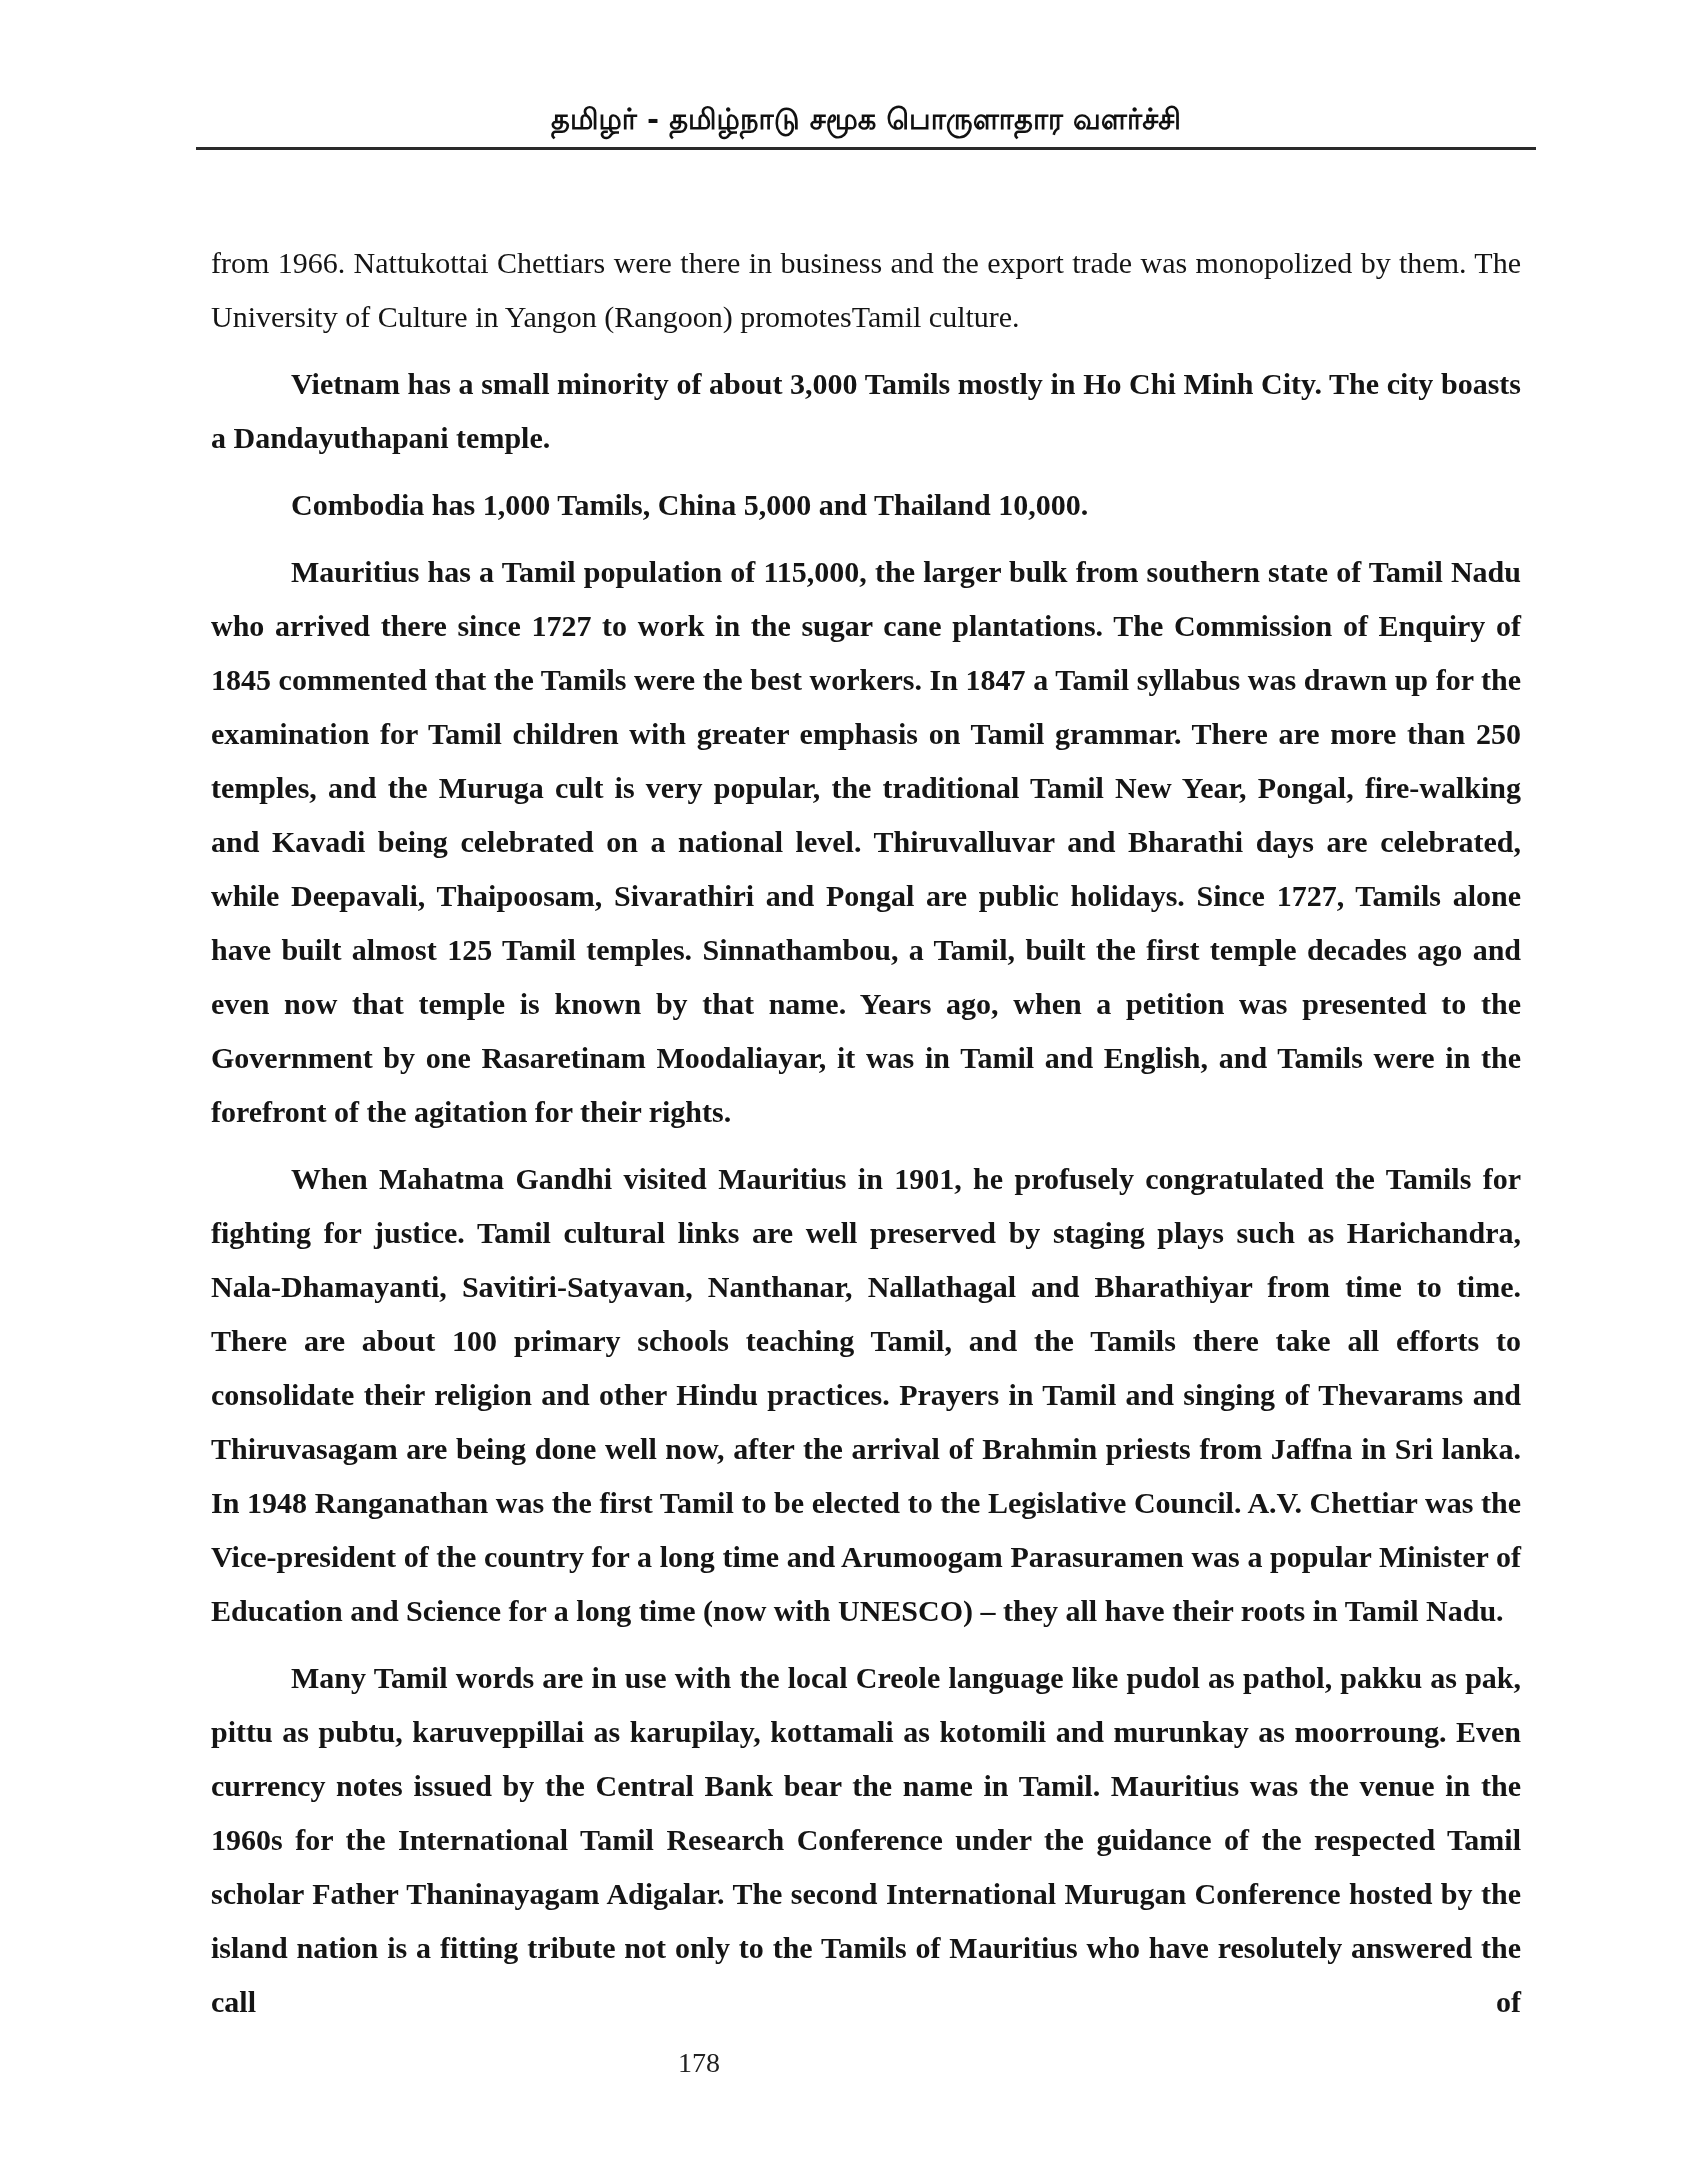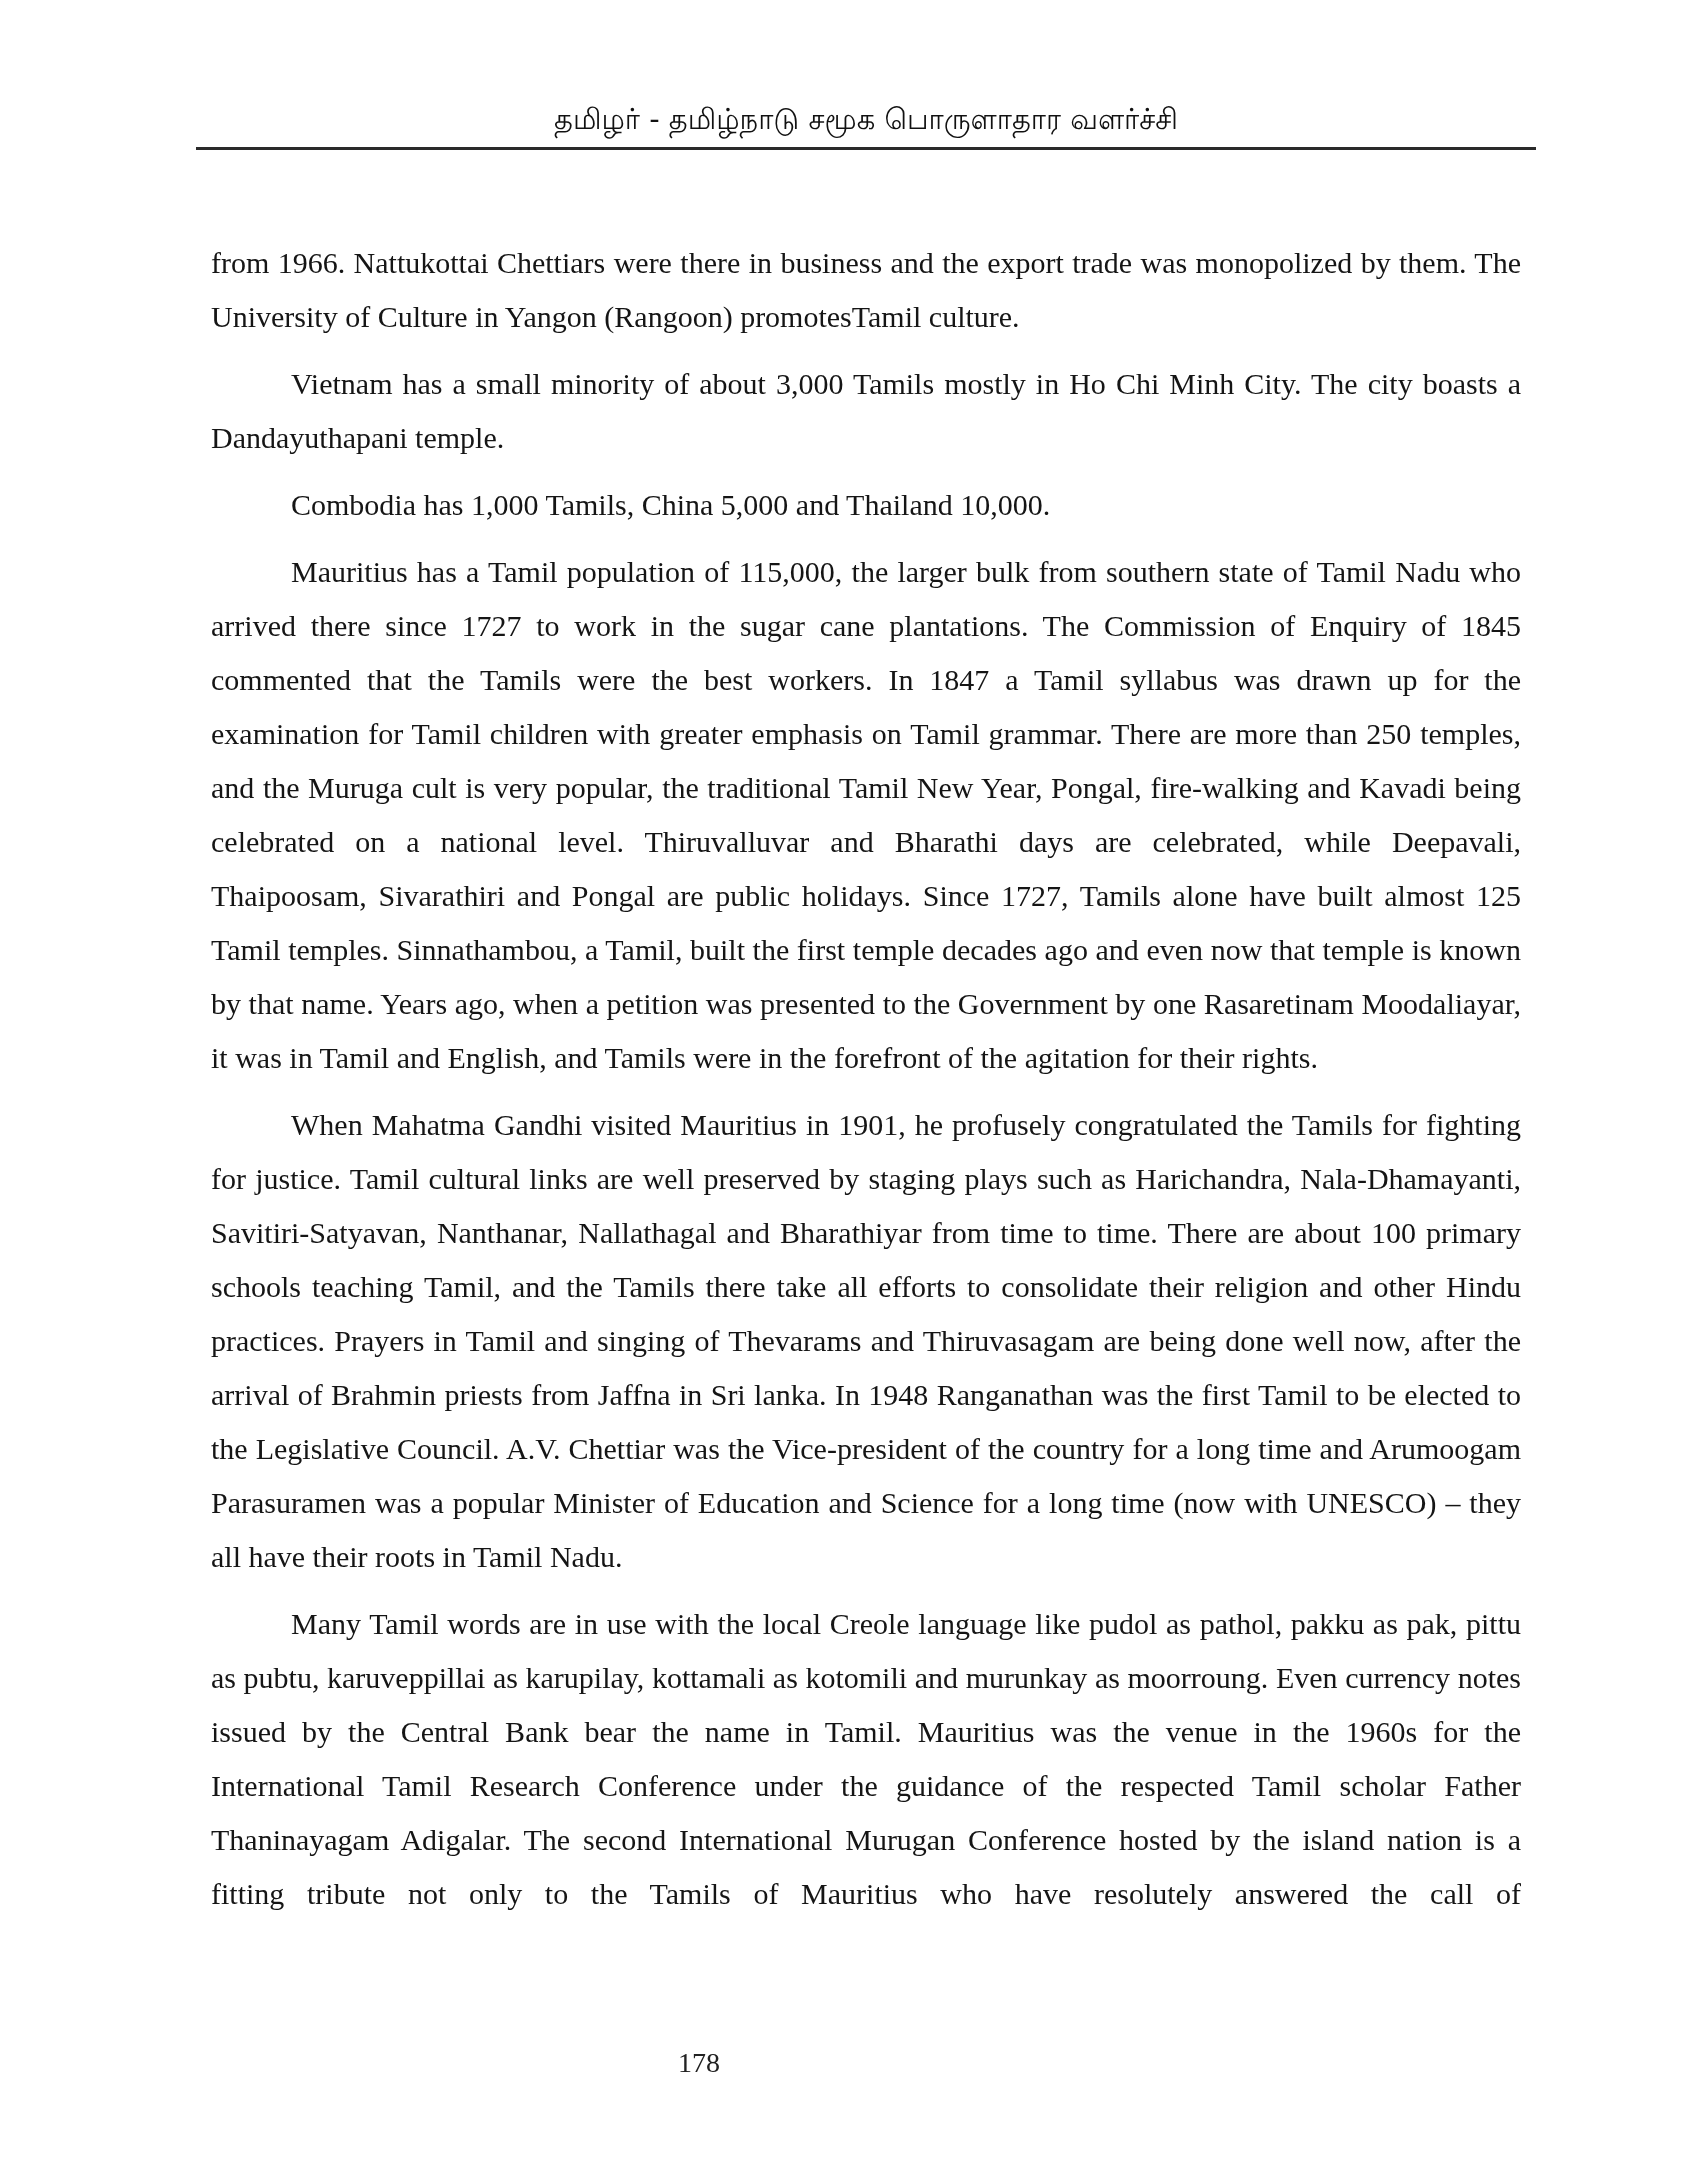--- a/index.html
+++ b/index.html
@@ -14,21 +14,21 @@
       overflow: hidden;
       color: #111111;
     }
     .page-header {
       position: absolute;
       left: 196px;
       top: 101px;
       width: 1340px;
       text-align: center;
       font-family: "DejaVu Sans", sans-serif;
-      font-weight: normal;
+      font-weight: bold;
       font-size: 29px;
       line-height: 37px;
       letter-spacing: 0px;
       color: #111111;
     }
     .header-rule {
       position: absolute;
       left: 196px;
       top: 147px;
       width: 1340px;
@@ -45,20 +45,21 @@
       line-height: 54px;
       text-align: justify;
       color: #151515;
     }
     .body-text p {
       margin: 13px;
       padding: 0;
     }
     .body-text p.indent {
       text-indent: 80px;
+      font-weight: bold;
     }
     .body-text p.noindent {
       text-indent: 0;
     }
     .body-text h3 {
       margin: 0;
       padding: 0;
       text-indent: 80px;
       font-size: 30px;
       line-height: 54px;

